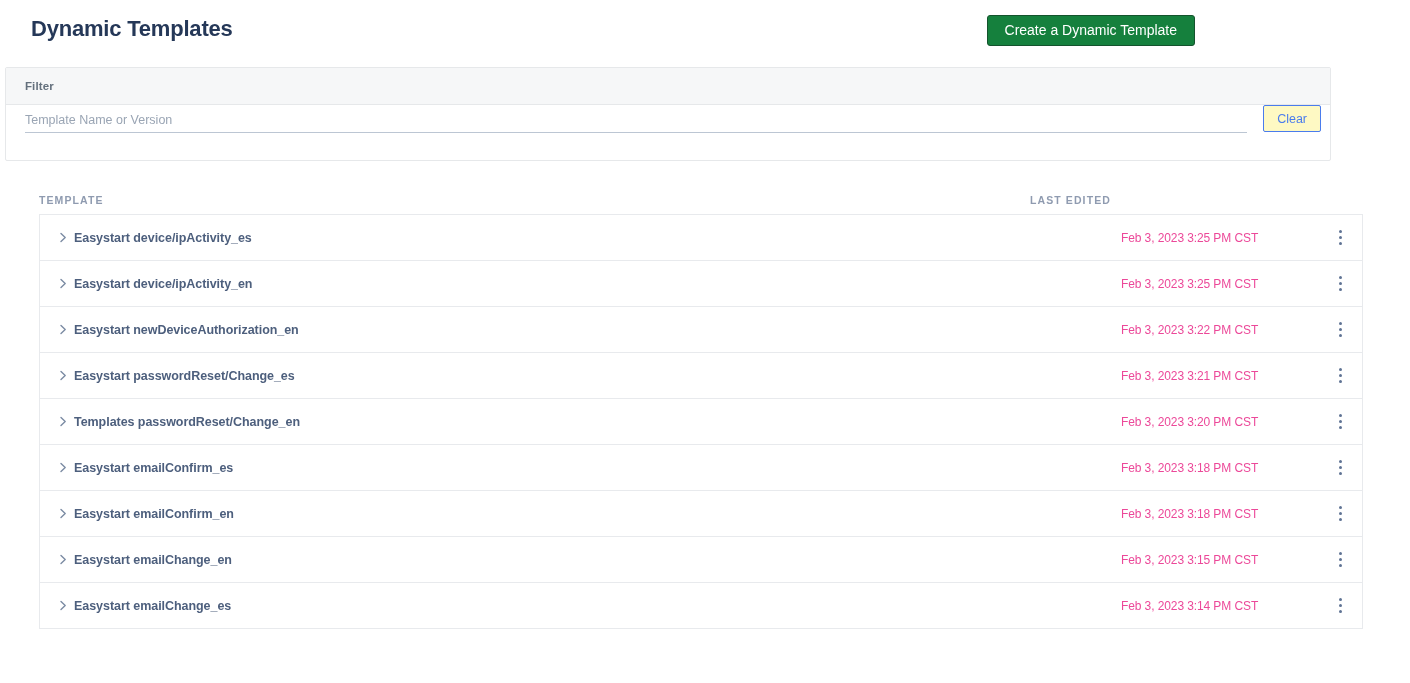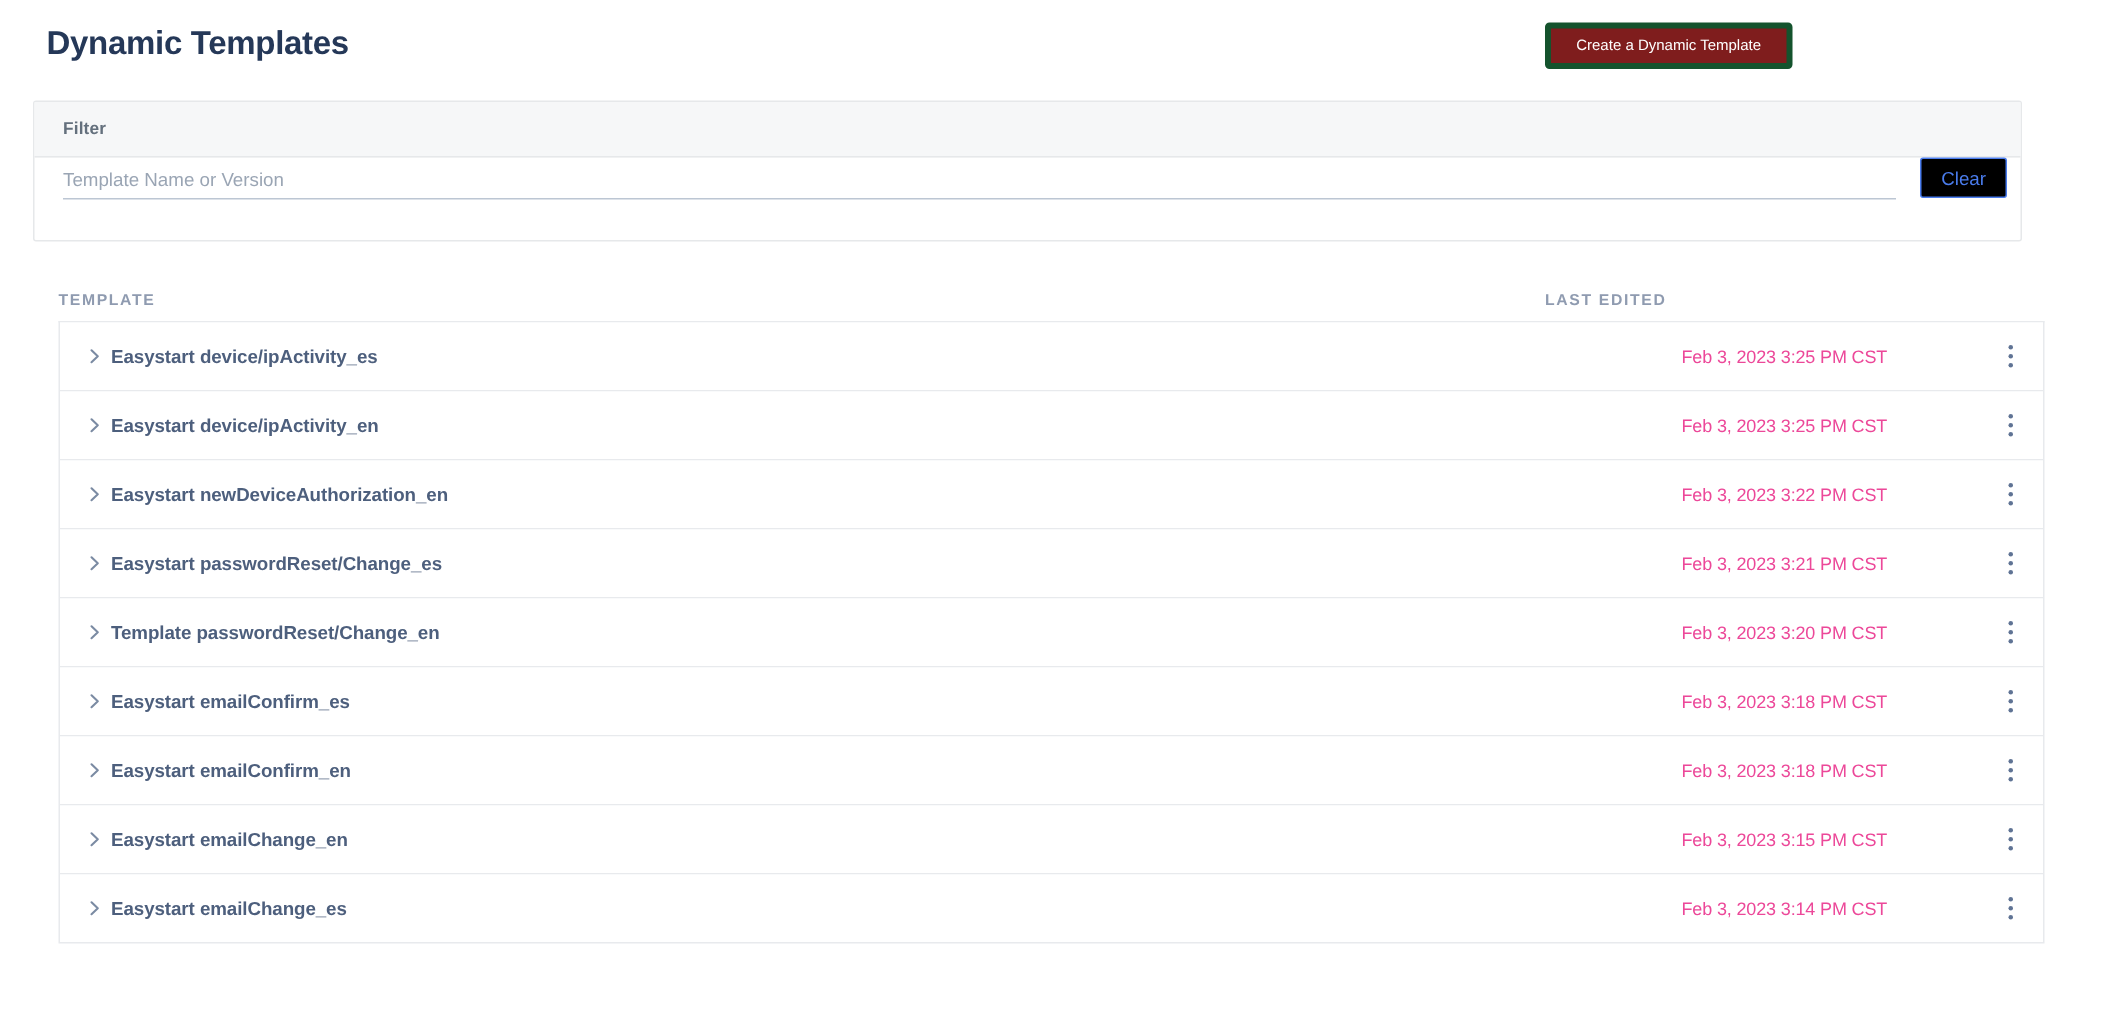--- a/index.html
+++ b/index.html
@@ -42,36 +42,36 @@
     margin: 0;
     padding-bottom: 4px;
   }
 
   .create-button {
     display: inline-flex;
     align-items: center;
     justify-content: center;
     height: 31px;
     padding: 0 17px;
-    background: #7f1d1d;
+    background: #15803d;
     color: #ffffff;
-    border: 4px solid #14532d;
+    border: 1px solid #14532d;
     border-radius: 3px;
-    font-size: 10px;
+    font-size: 14px;
     font-family: "Liberation Sans", sans-serif;
     cursor: pointer;
     white-space: nowrap;
     margin-top: -2px;
   }
 
   
   .filter-card {
     position: absolute;
     top: 67px;
-    left: 22px;
+    left: 5px;
     width: 1326px;
     border: 1px solid #e6e8ea;
     background: #ffffff;
     border-radius: 2px;
   }
 
   .filter-card-header {
     height: 37px;
     background: #f6f7f8;
     border-bottom: 1px solid #e6e8ea;
@@ -118,21 +118,21 @@
     color: #9aa5b4;
   }
 
   .clear-button {
     display: inline-flex;
     align-items: center;
     justify-content: center;
     height: 27px;
     min-width: 55px;
     padding: 12px 13px;
-    background: #000000;
+    background: #fef9c3;
     color: #4a7ced;
     border: 1px solid #4a7ced;
     border-radius: 2px;
     font-size: 12.5px;
     font-family: "Liberation Sans", sans-serif;
     cursor: pointer;
     white-space: nowrap;
   }
 
   
@@ -320,21 +320,21 @@
               <span></span>
             </span>
           </div>
         </div>
         <div class="table-row">
           <div class="row-chevron">
             <svg width="9" height="11" viewBox="0 0 9 11" fill="none" aria-hidden="true">
               <path d="M2 1.5 L6.2 5.5 L2 9.5" stroke="#7b8ba3" stroke-width="1.4" stroke-linecap="round" stroke-linejoin="round"></path>
             </svg>
           </div>
-          <div class="row-name">Template passwordReset/Change_en</div>
+          <div class="row-name">Templates passwordReset/Change_en</div>
           <div class="row-date">Feb 3, 2023 3:20 PM CST</div>
           <div class="row-menu">
             <span class="kebab">
               <span></span>
               <span></span>
               <span></span>
             </span>
           </div>
         </div>
         <div class="table-row">

